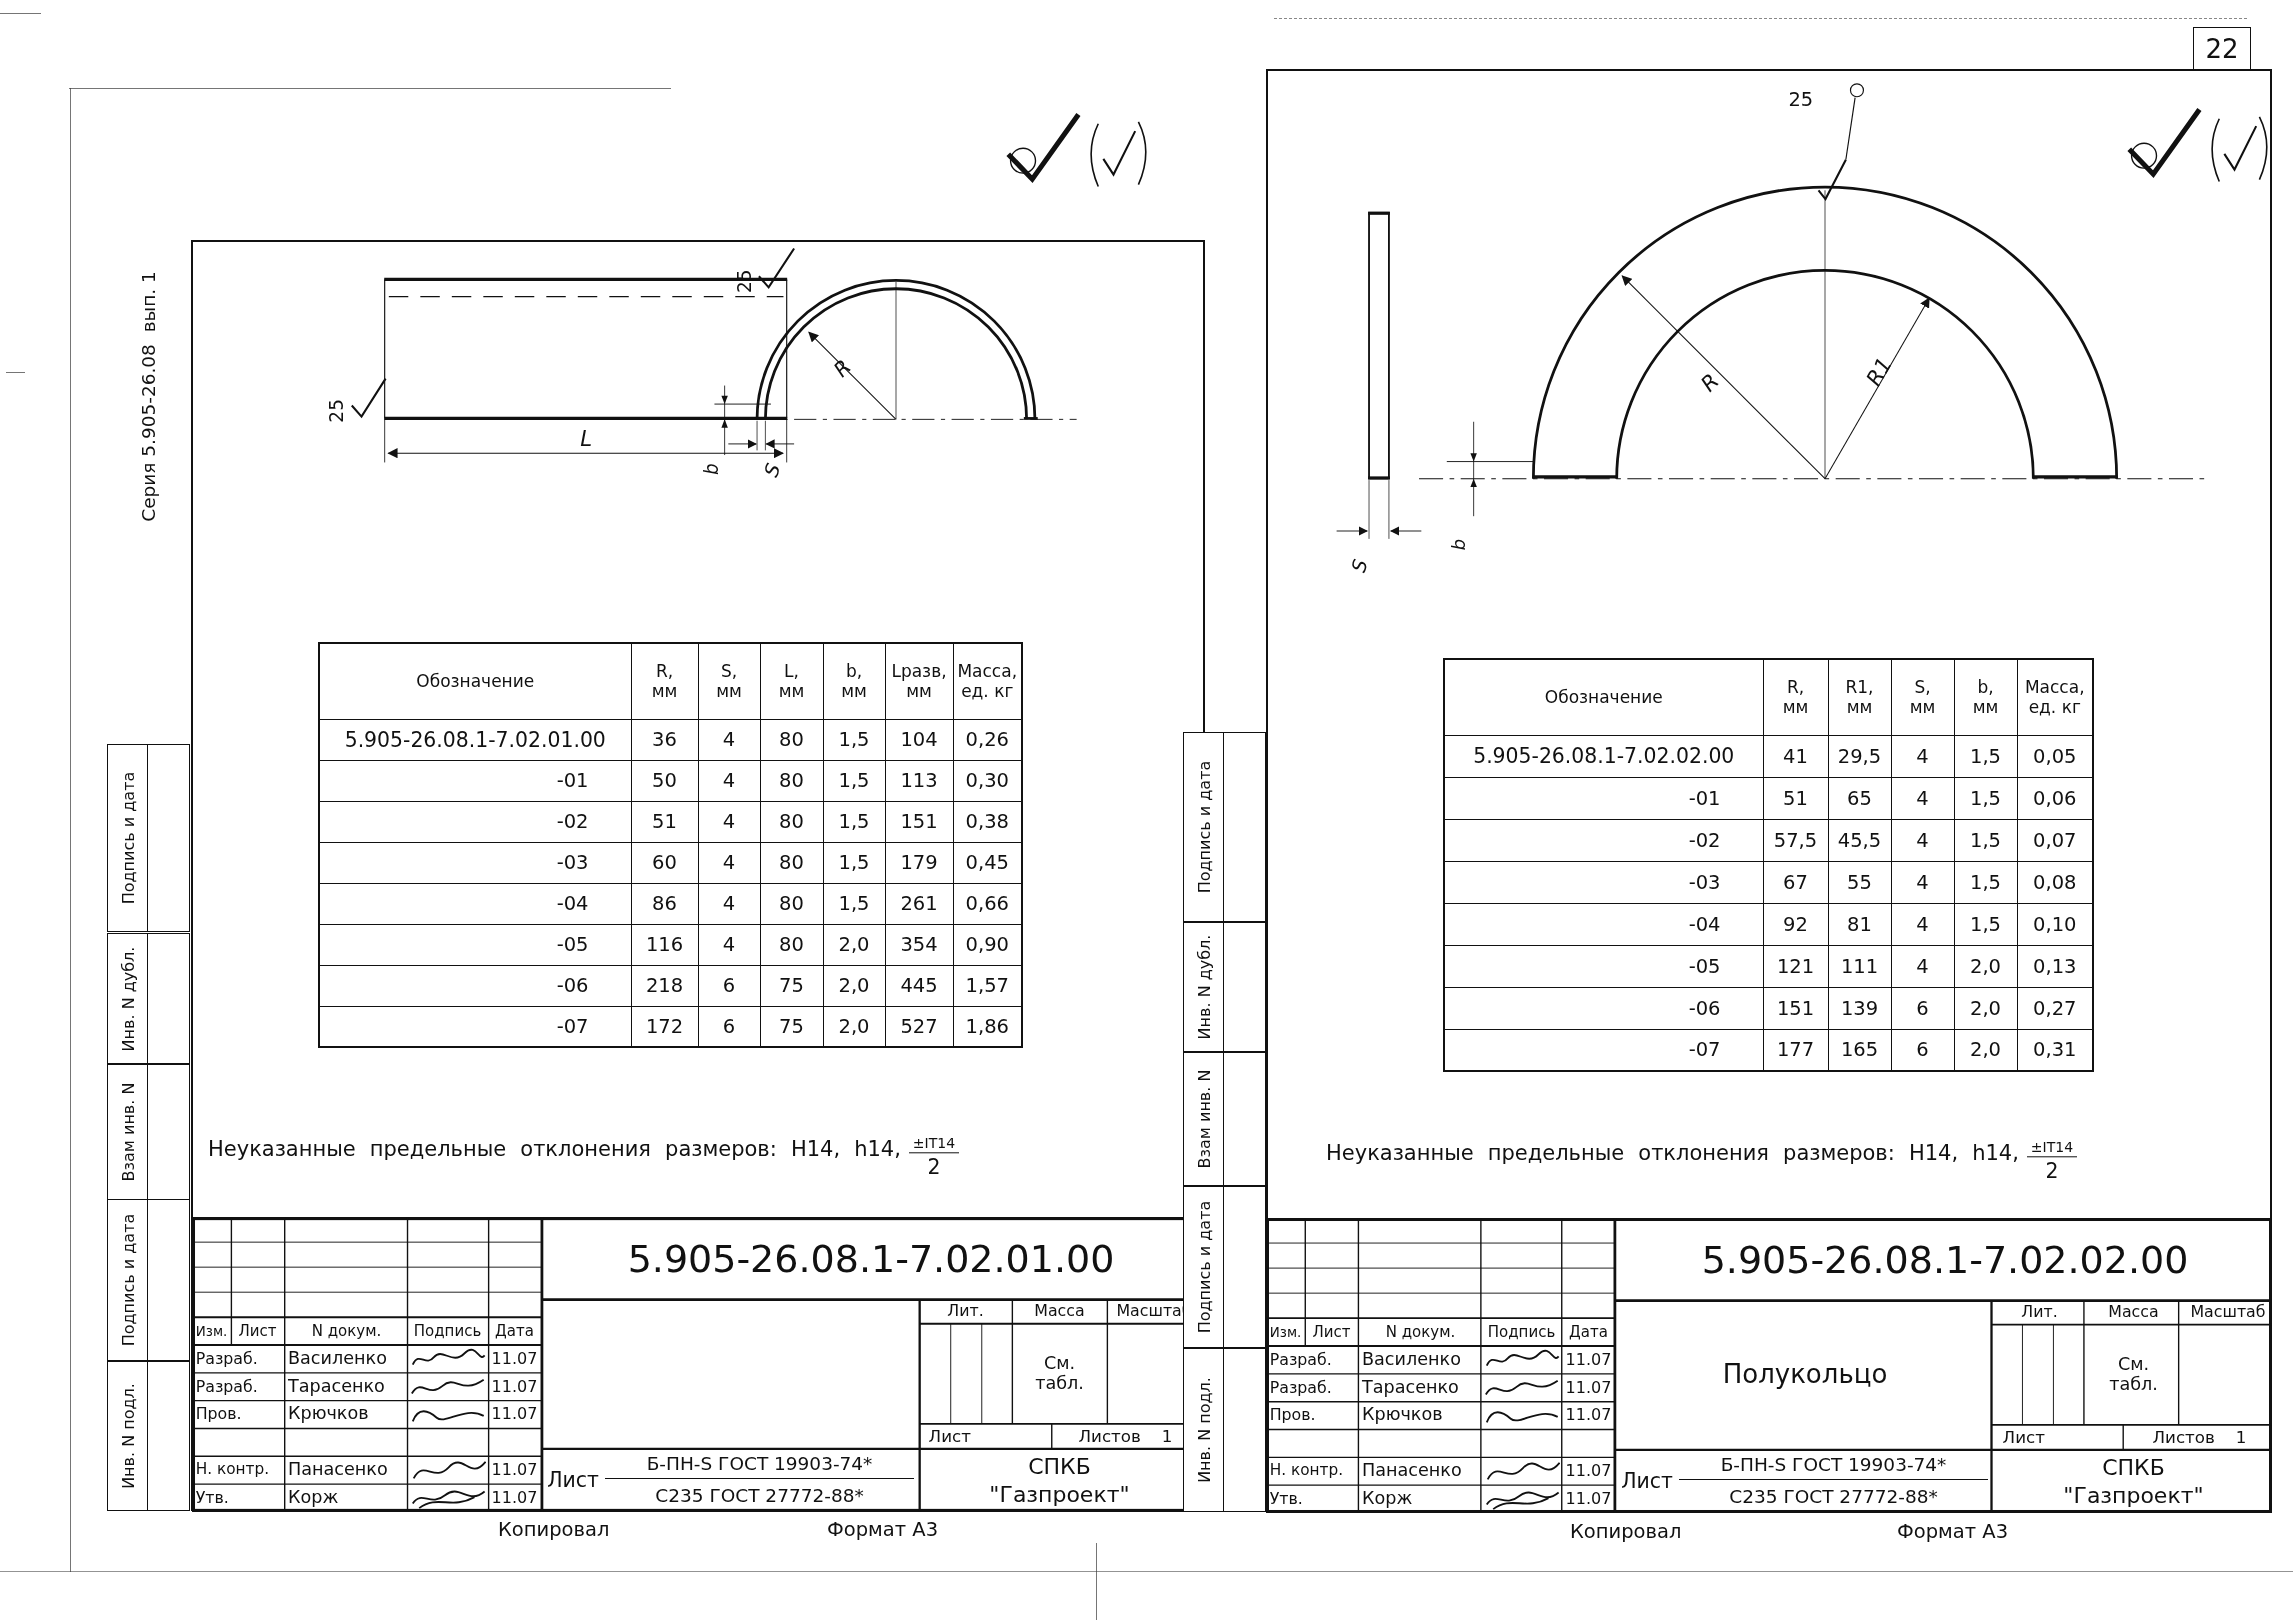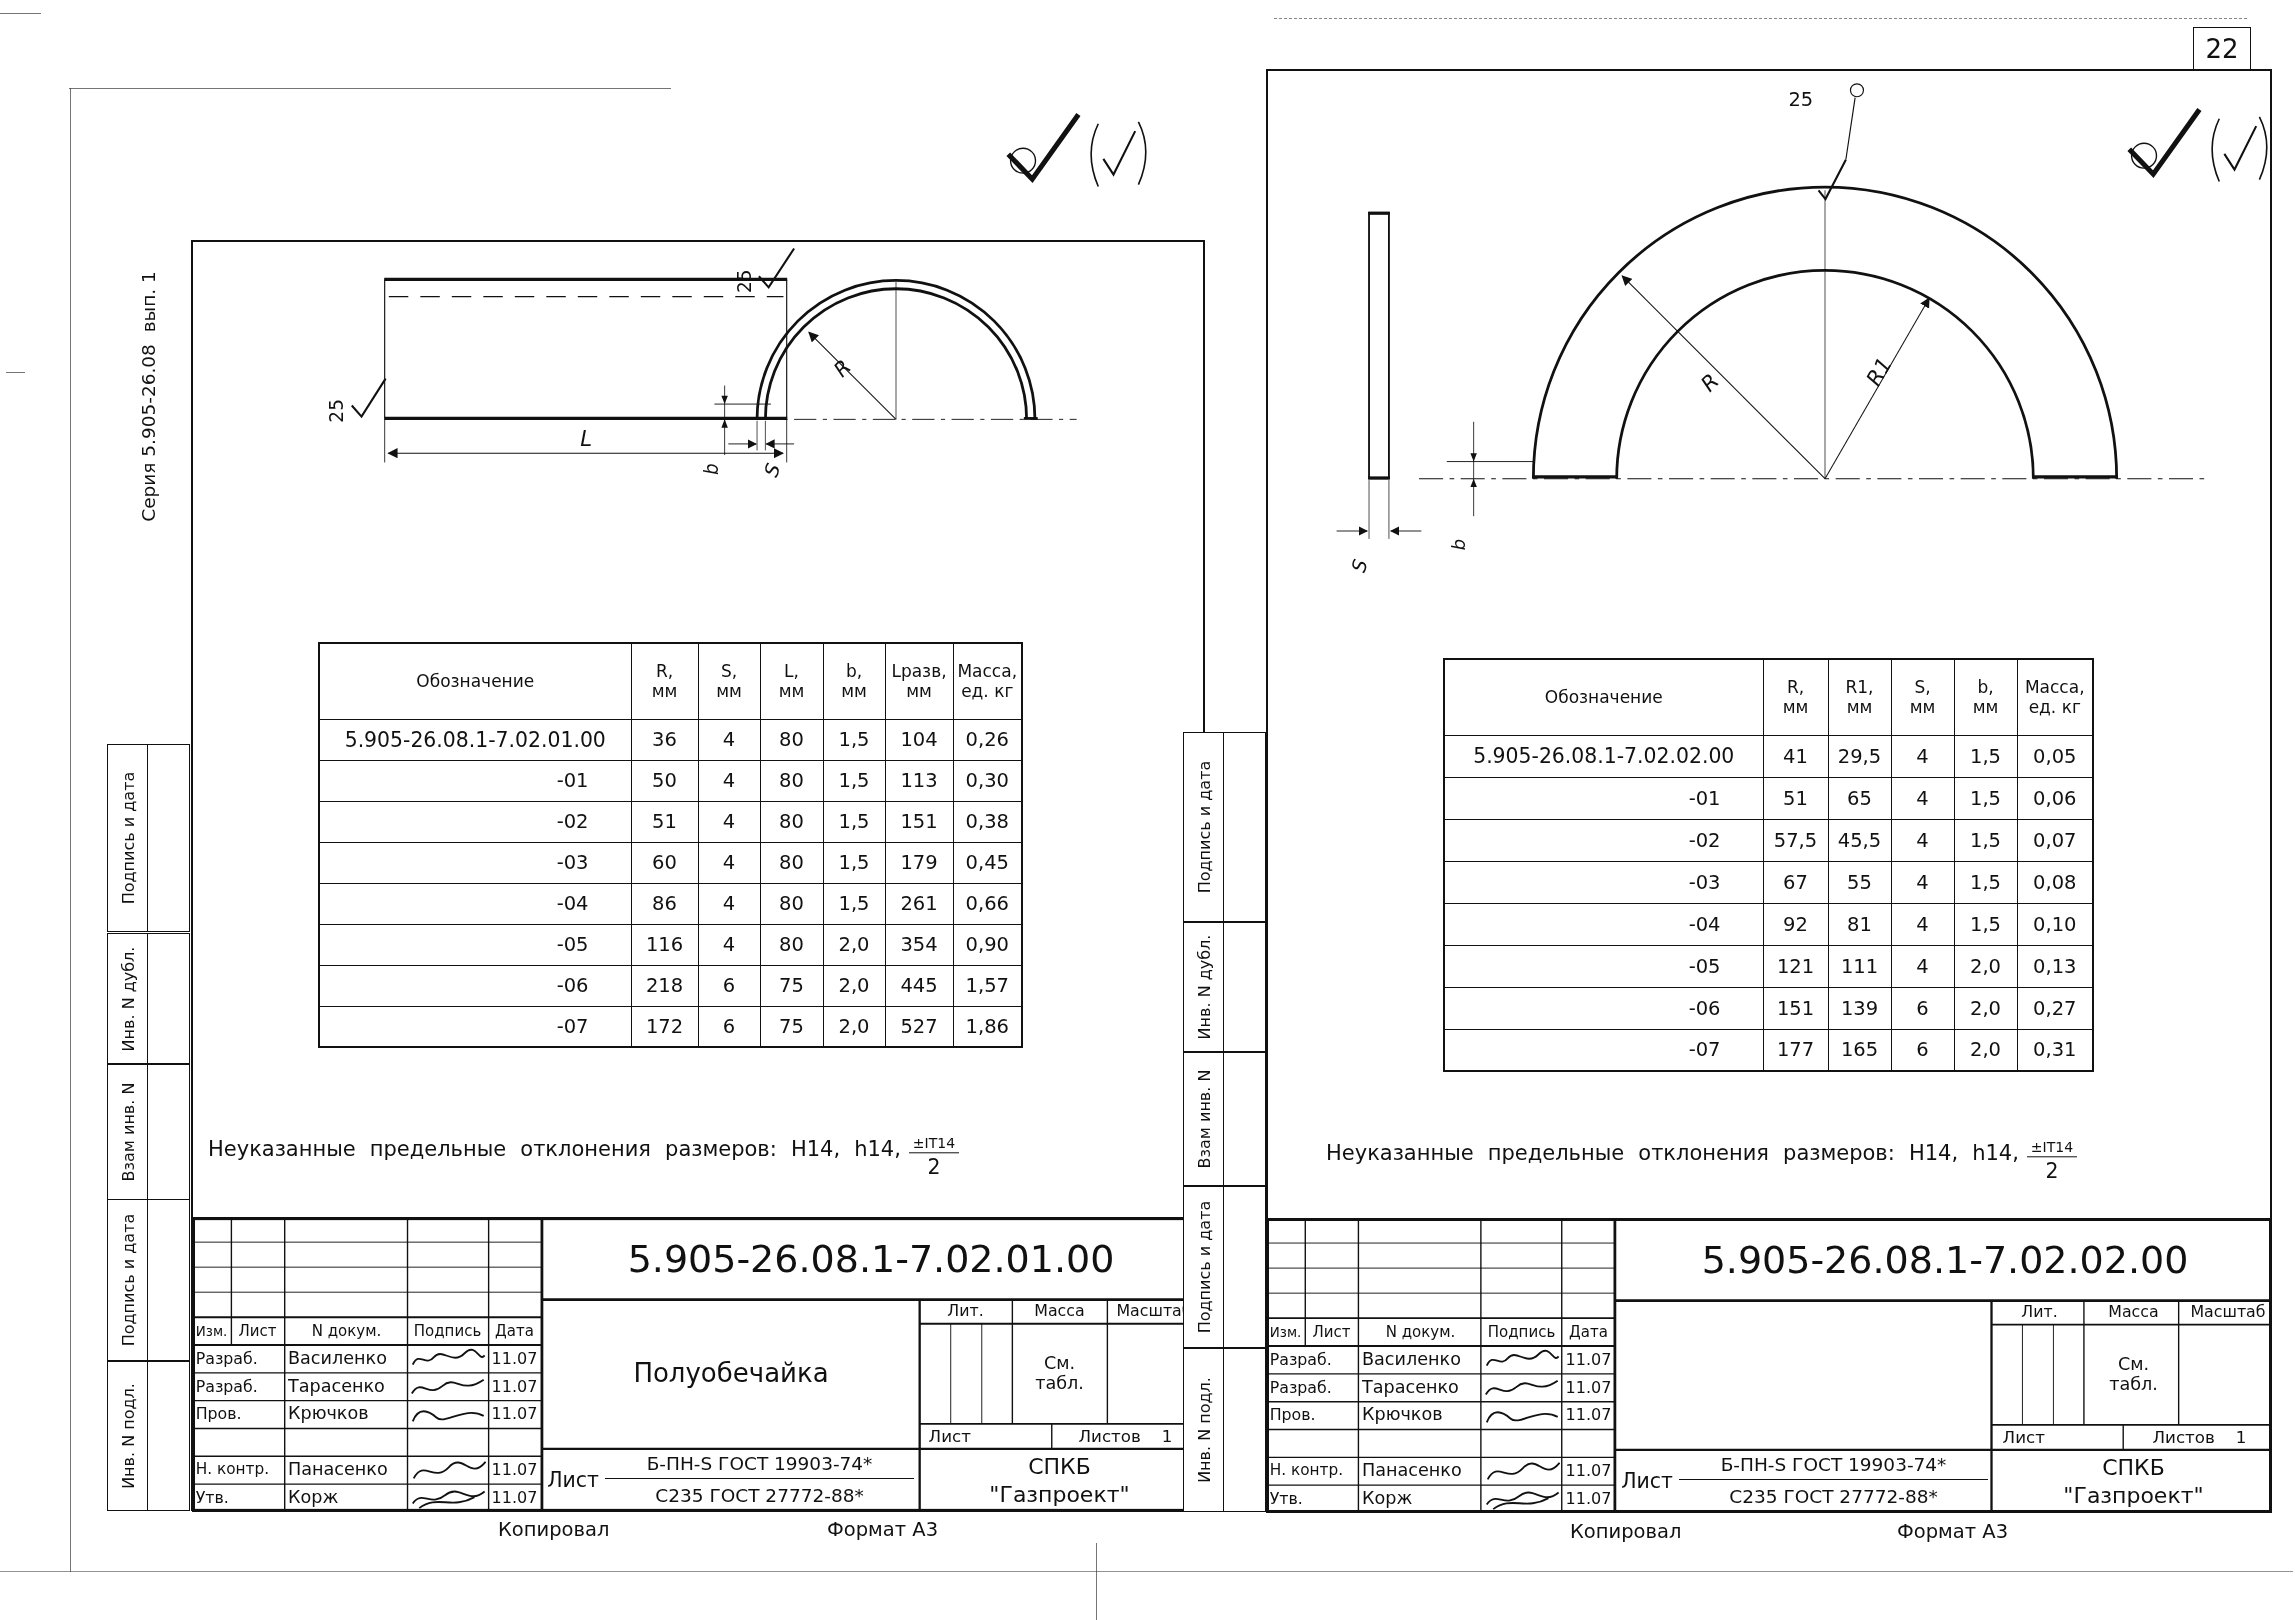--- a/index.html
+++ b/index.html
@@ -302,21 +302,20 @@
   <div class="c" style="left:296px;top:239px;width:53px;height:28px;font-size:16px;">11.07</div>
 
   <div class="c left" style="left:3.7px;top:267px;width:88px;height:28px;font-size:15.8px;">Утв.</div>
   <div class="c left" style="left:96px;top:267px;width:118px;height:28px;font-size:17.6px;">Корж</div>
   <svg class="sig" style="left:218px;top:268px;" width="76" height="26" viewBox="0 0 165 56">
       <path d="M6 40 C26 10 44 48 76 22 S126 44 162 14 M20 50 C60 20 90 54 140 26" stroke="#111" stroke-width="4" fill="none"></path>
     </svg>
   <div class="c" style="left:296px;top:267px;width:53px;height:28px;font-size:16px;">11.07</div>
 
   <div class="c docnum" style="left:352px;top:1.9px;width:654px;height:80px;">5.905-26.08.1-7.02.01.00</div>
-  <div class="c" style="left:350px;top:82px;width:378px;height:149px;font-size:26px;">Полуобечайка</div>
   <div class="c" style="left:727px;top:82px;width:93px;height:24px;font-size:15.8px;">Лит.</div>
   <div class="c" style="left:820px;top:82px;width:95px;height:24px;font-size:15.8px;">Масса</div>
   <div class="c" style="left:915px;top:82px;width:94px;height:24px;font-size:15.8px;">Масштаб</div>
   <div class="c pre" style="left:820px;top:107px;width:95px;height:100px;font-size:17.6px;">См.
 табл.</div>
   <div class="c" style="left:731px;top:207px;width:93px;height:25px;font-size:16.7px;justify-content:flex-start;padding-left:5.6px;">Лист</div>
   <div class="c" style="left:859px;top:207px;width:149px;height:25px;font-size:16.7px;gap:21px;">
     <span>Листов</span>
     <span>1</span>
   </div>
@@ -568,20 +567,21 @@
   <div class="c" style="left:296px;top:239px;width:53px;height:28px;font-size:16px;">11.07</div>
 
   <div class="c left" style="left:3.7px;top:267px;width:88px;height:28px;font-size:15.8px;">Утв.</div>
   <div class="c left" style="left:96px;top:267px;width:118px;height:28px;font-size:17.6px;">Корж</div>
   <svg class="sig" style="left:218px;top:268px;" width="76" height="26" viewBox="0 0 165 56">
       <path d="M6 40 C26 10 44 48 76 22 S126 44 162 14 M20 50 C60 20 90 54 140 26" stroke="#111" stroke-width="4" fill="none"></path>
     </svg>
   <div class="c" style="left:296px;top:267px;width:53px;height:28px;font-size:16px;">11.07</div>
 
   <div class="c docnum" style="left:352px;top:1.9px;width:654px;height:80px;">5.905-26.08.1-7.02.02.00</div>
+  <div class="c" style="left:350px;top:82px;width:378px;height:149px;font-size:26px;">Полукольцо</div>
   <div class="c" style="left:727px;top:82px;width:93px;height:24px;font-size:15.8px;">Лит.</div>
   <div class="c" style="left:820px;top:82px;width:95px;height:24px;font-size:15.8px;">Масса</div>
   <div class="c" style="left:915px;top:82px;width:94px;height:24px;font-size:15.8px;">Масштаб</div>
   <div class="c pre" style="left:820px;top:107px;width:95px;height:100px;font-size:17.6px;">См.
 табл.</div>
   <div class="c" style="left:731px;top:207px;width:93px;height:25px;font-size:16.7px;justify-content:flex-start;padding-left:5.6px;">Лист</div>
   <div class="c" style="left:859px;top:207px;width:149px;height:25px;font-size:16.7px;gap:21px;">
     <span>Листов</span>
     <span>1</span>
   </div>

